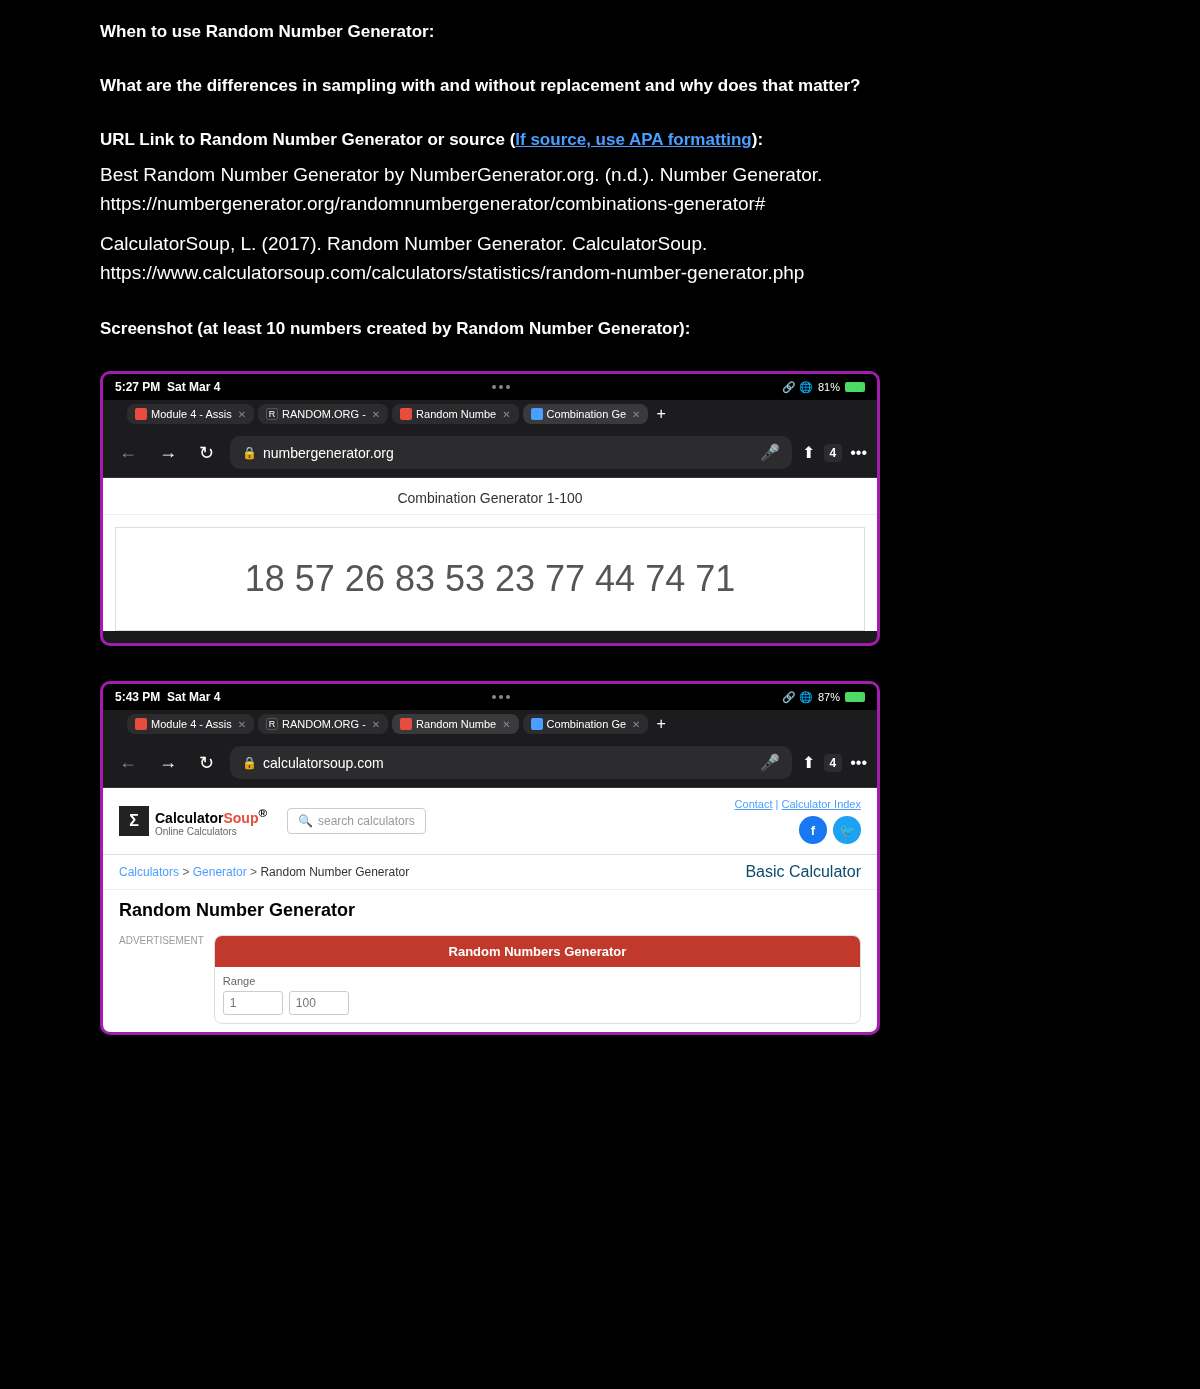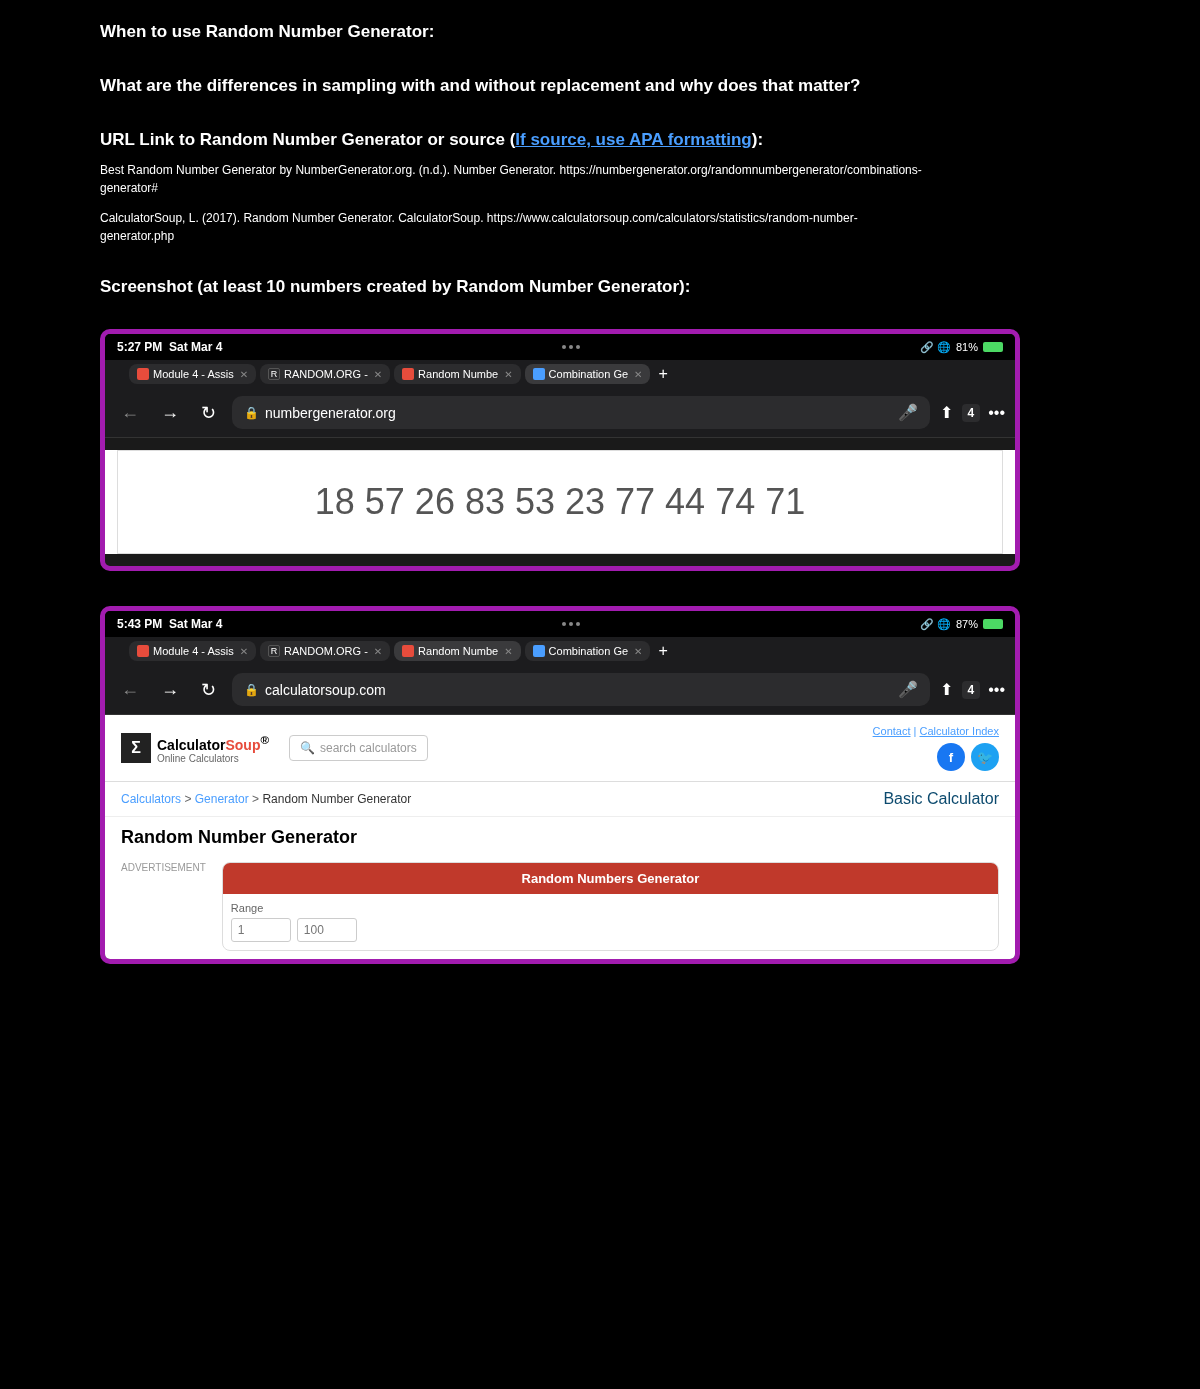--- a/index.html
+++ b/index.html
@@ -18,39 +18,39 @@
     .section {
       margin-bottom: 30px;
     }
     .section-title {
       font-weight: bold;
       font-size: 17px;
       margin-bottom: 10px;
       line-height: 1.4;
     }
     .section-body {
-      font-size: 12px;
+      font-size: 19px;
       line-height: 1.5;
       color: #fff;
     }
     .section-body p {
       margin-bottom: 12px;
     }
     .link-blue {
       color: #4a9eff;
       text-decoration: underline;
     }
     
     .screenshot-container {
       background: #1a1a1a;
       border-radius: 10px;
       overflow: hidden;
       margin-top: 15px;
-      width: 920px;
-      border: 5px solid #a21caf;
+      width: 780px;
+      border: 3px solid #a21caf;
     }
     .browser-status-bar {
       background: #000;
       color: #fff;
       display: flex;
       align-items: center;
       justify-content: space-between;
       padding: 6px 12px;
       font-size: 12px;
     }
@@ -310,21 +310,21 @@
     .basic-calc-link { color: #0c4a6e; font-size: 16px; }
     .page-h1 {
       padding: 10px 16px 6px;
       font-size: 18px;
       font-weight: bold;
       color: #000;
     }
     .ad-section {
       display: flex;
       padding: 8px 16px;
-      gap: 16px;
+      gap: 10px;
     }
     .ad-label {
       font-size: 10px;
       color: #999;
       text-transform: uppercase;
       min-width: 80px;
     }
     .rng-widget {
       flex: 1;
       border: 1px solid #ddd;
@@ -438,20 +438,23 @@
         <span class="mic-btn">🎤</span>
       </div>
       <div class="nav-actions">
         <button class="nav-action-btn">⬆</button>
         <span class="tabs-count">4</span>
         <button class="nav-action-btn">•••</button>
       </div>
     </div>
 
     <div class="webpage-content">
+      <div class="webpage-header-bar">
+        <div class="webpage-title">Combination Generator 1-100</div>
+      </div>
       <div class="number-display">18 57 26 83 53 23 77 44 74 71</div>
     </div>
   </div>
 
   <div style="height: 20px;"></div>
 
   <div class="screenshot-container">
 
     <div class="browser-status-bar">
       <span class="status-left">

